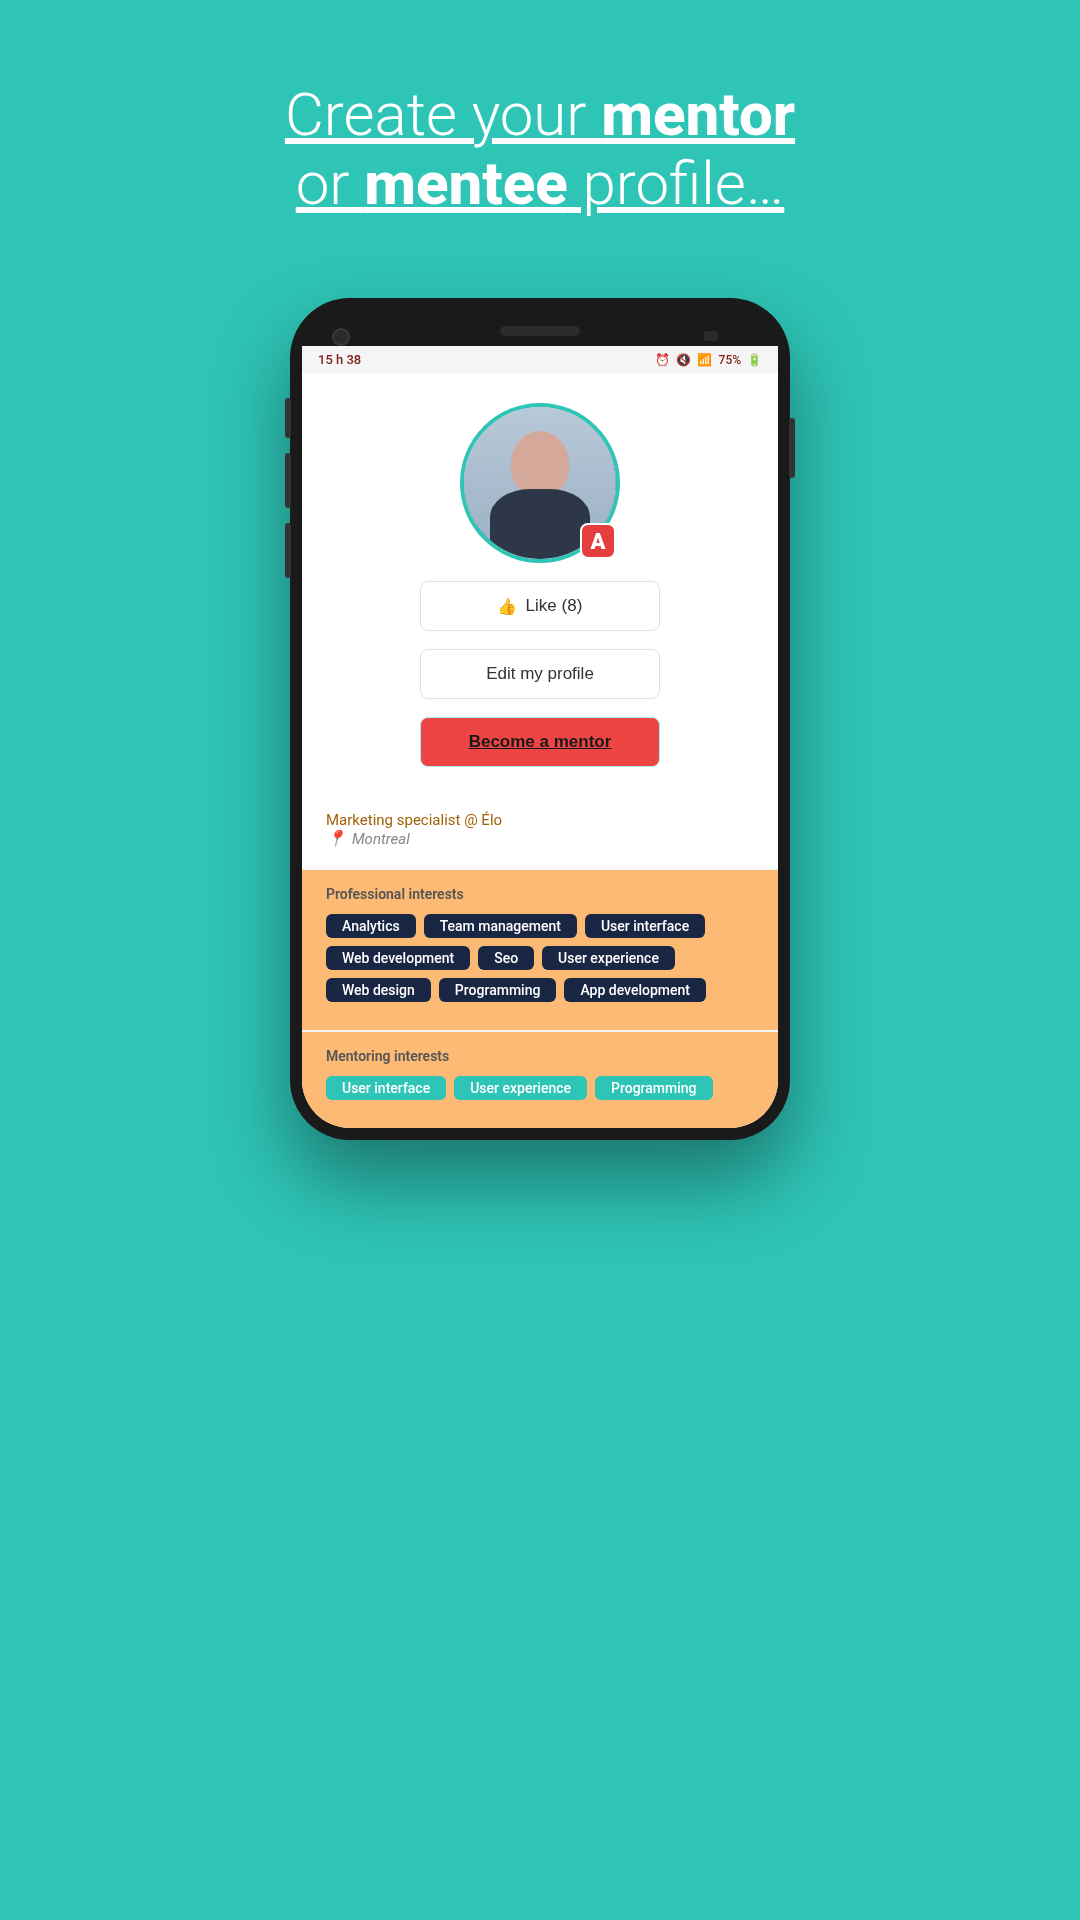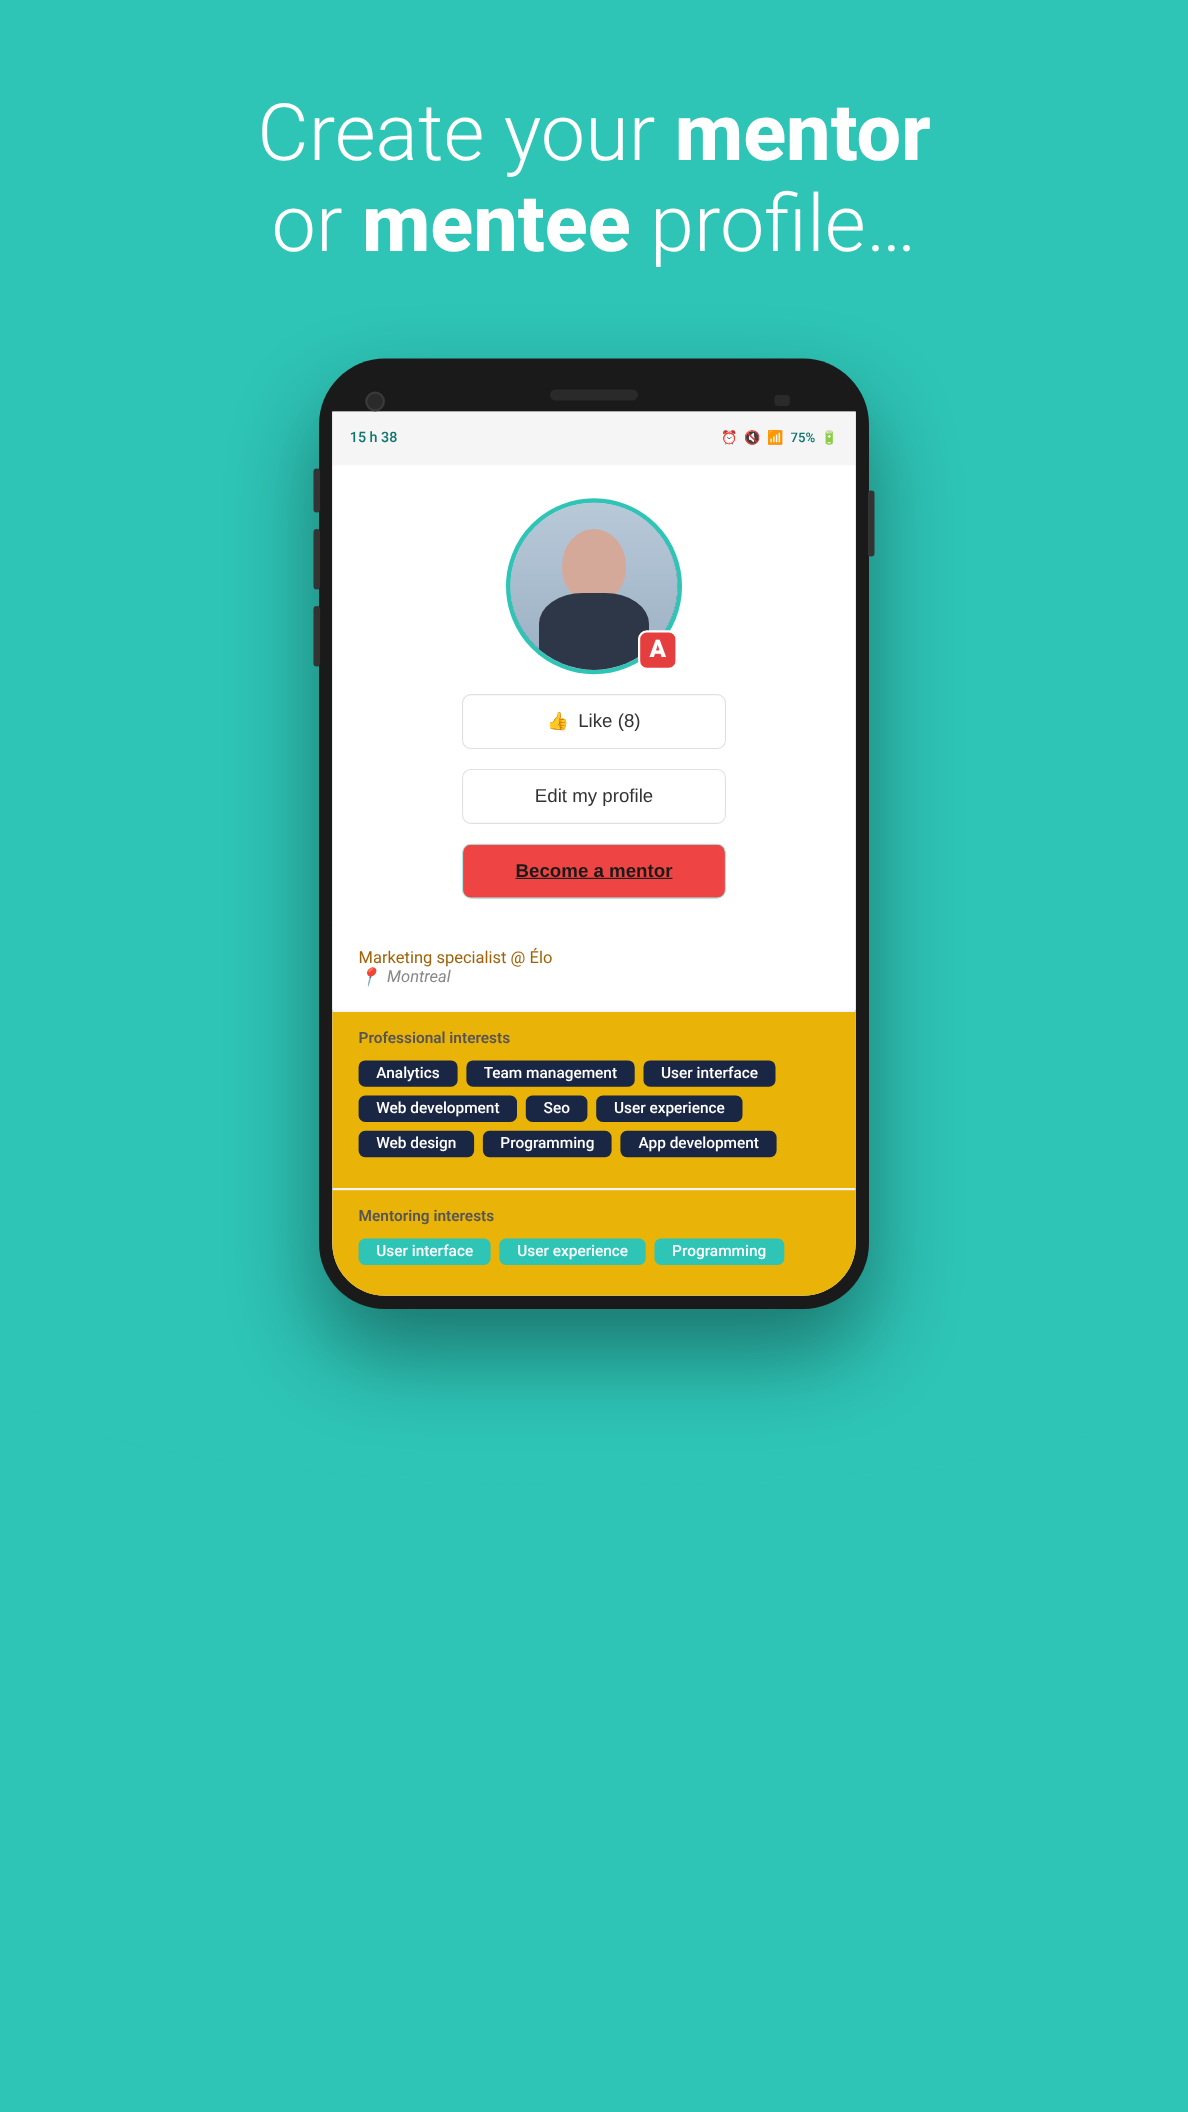--- a/index.html
+++ b/index.html
@@ -38,23 +38,24 @@
     .headline {
       position: relative;
       z-index: 2;
       margin-top: 80px;
       text-align: center;
       padding: 0 60px;
       line-height: 1.15;
     }
 
     .headline-text {
-      font-size: 72px;
+      font-size: 60px;
       font-weight: 300;
       color: white;
+      text-decoration: underline;
     }
 
     .headline-text strong {
       font-weight: 800;
       color: white;
     }
 
     
     .phone-wrapper {
       position: relative;
@@ -112,23 +113,23 @@
       right: 60px;
       top: 21px;
     }
 
     
     .status-bar {
       background: #f5f5f5;
       display: flex;
       justify-content: space-between;
       align-items: center;
-      padding: 17px 16px;
+      padding: 6px 16px;
       font-size: 13px;
-      color: #0f766e;
+      color: #7f1d1d;
       font-weight: 500;
     }
 
     .status-icons {
       display: flex;
       align-items: center;
       gap: 6px;
       font-size: 12px;
     }
 
@@ -307,21 +308,21 @@
       font-style: italic;
     }
 
     .location-icon {
       color: #555;
       font-size: 16px;
     }
 
     
     .interests-section {
-      background: #eab308;
+      background: #fdba74;
       padding: 16px 24px 20px;
       margin-top: 2px;
     }
 
     .section-title {
       font-size: 14px;
       font-weight: 600;
       color: #555;
       margin-bottom: 12px;
     }

